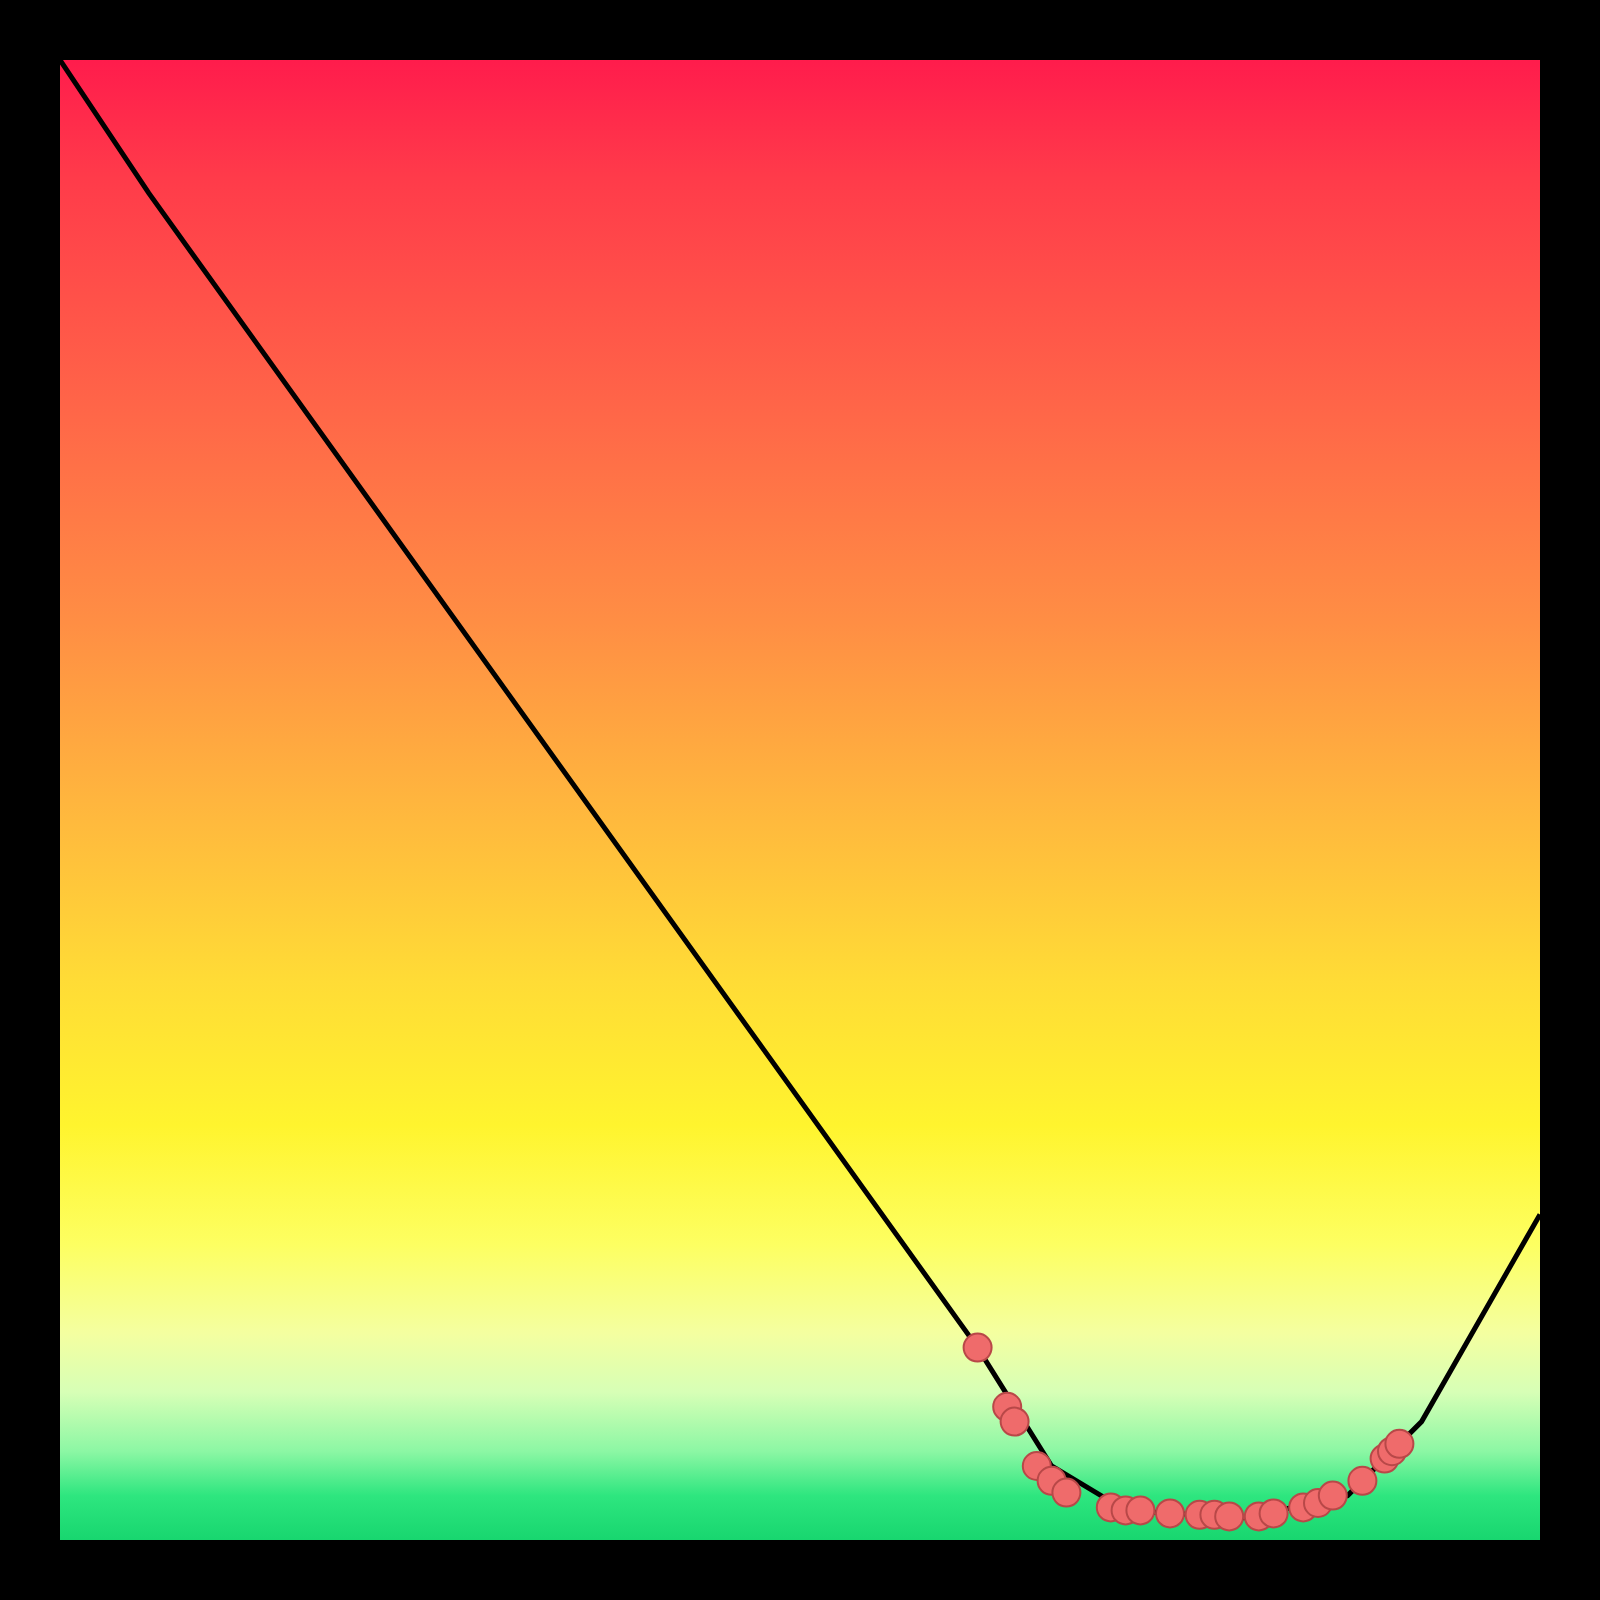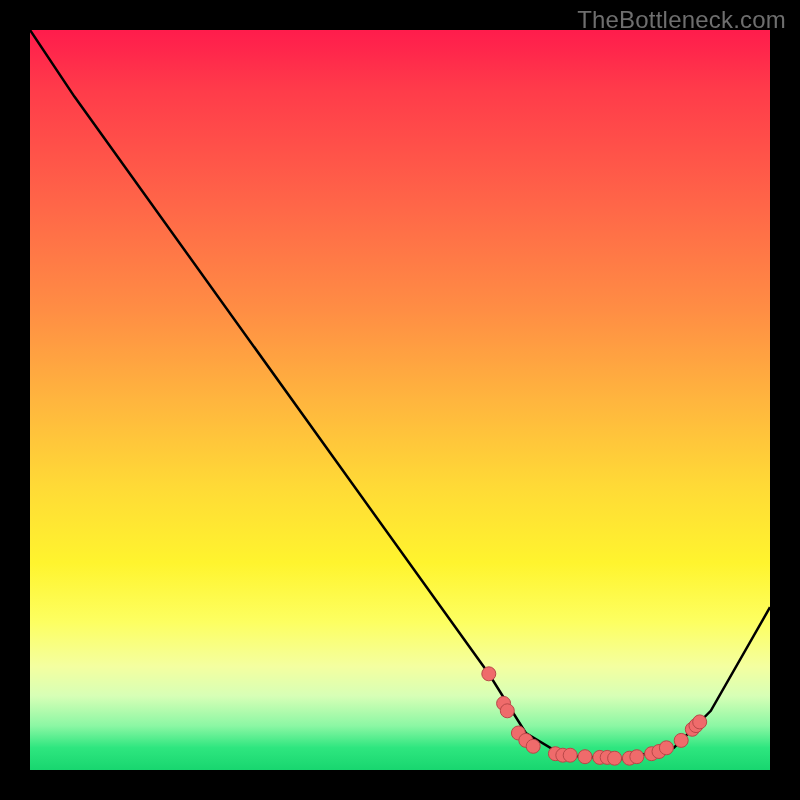--- a/index.html
+++ b/index.html
@@ -61,21 +61,20 @@
     width: 100%;
     height: 100%;
     overflow: visible;
   }
 </style>
 </head>
 <body>
 
 <div class="stage">
 
-  <div class="attribution">TheBottleneck.com</div>
 
   <div class="plot-area">
     <div class="gradient"></div>
     <svg class="curve" viewBox="0 0 740 740" preserveAspectRatio="none">
       <path id="curve-path" fill="none" stroke="#000000" stroke-width="2.5" d="M0.0 0.0 L44.4 66.6 L458.8 643.8 L495.8 703.0 L532.8 725.2 L592.0 728.9 L643.8 717.8 L680.8 680.8 L740.0 577.2"></path>
       <g id="points">
           <circle cx="458.8" cy="643.8" r="7" fill="#ef6b6b" stroke="#b84848" stroke-width="1"></circle>
           <circle cx="473.6" cy="673.4" r="7" fill="#ef6b6b" stroke="#b84848" stroke-width="1"></circle>
           <circle cx="477.3" cy="680.8" r="7" fill="#ef6b6b" stroke="#b84848" stroke-width="1"></circle>
           <circle cx="488.4" cy="703.0" r="7" fill="#ef6b6b" stroke="#b84848" stroke-width="1"></circle>

